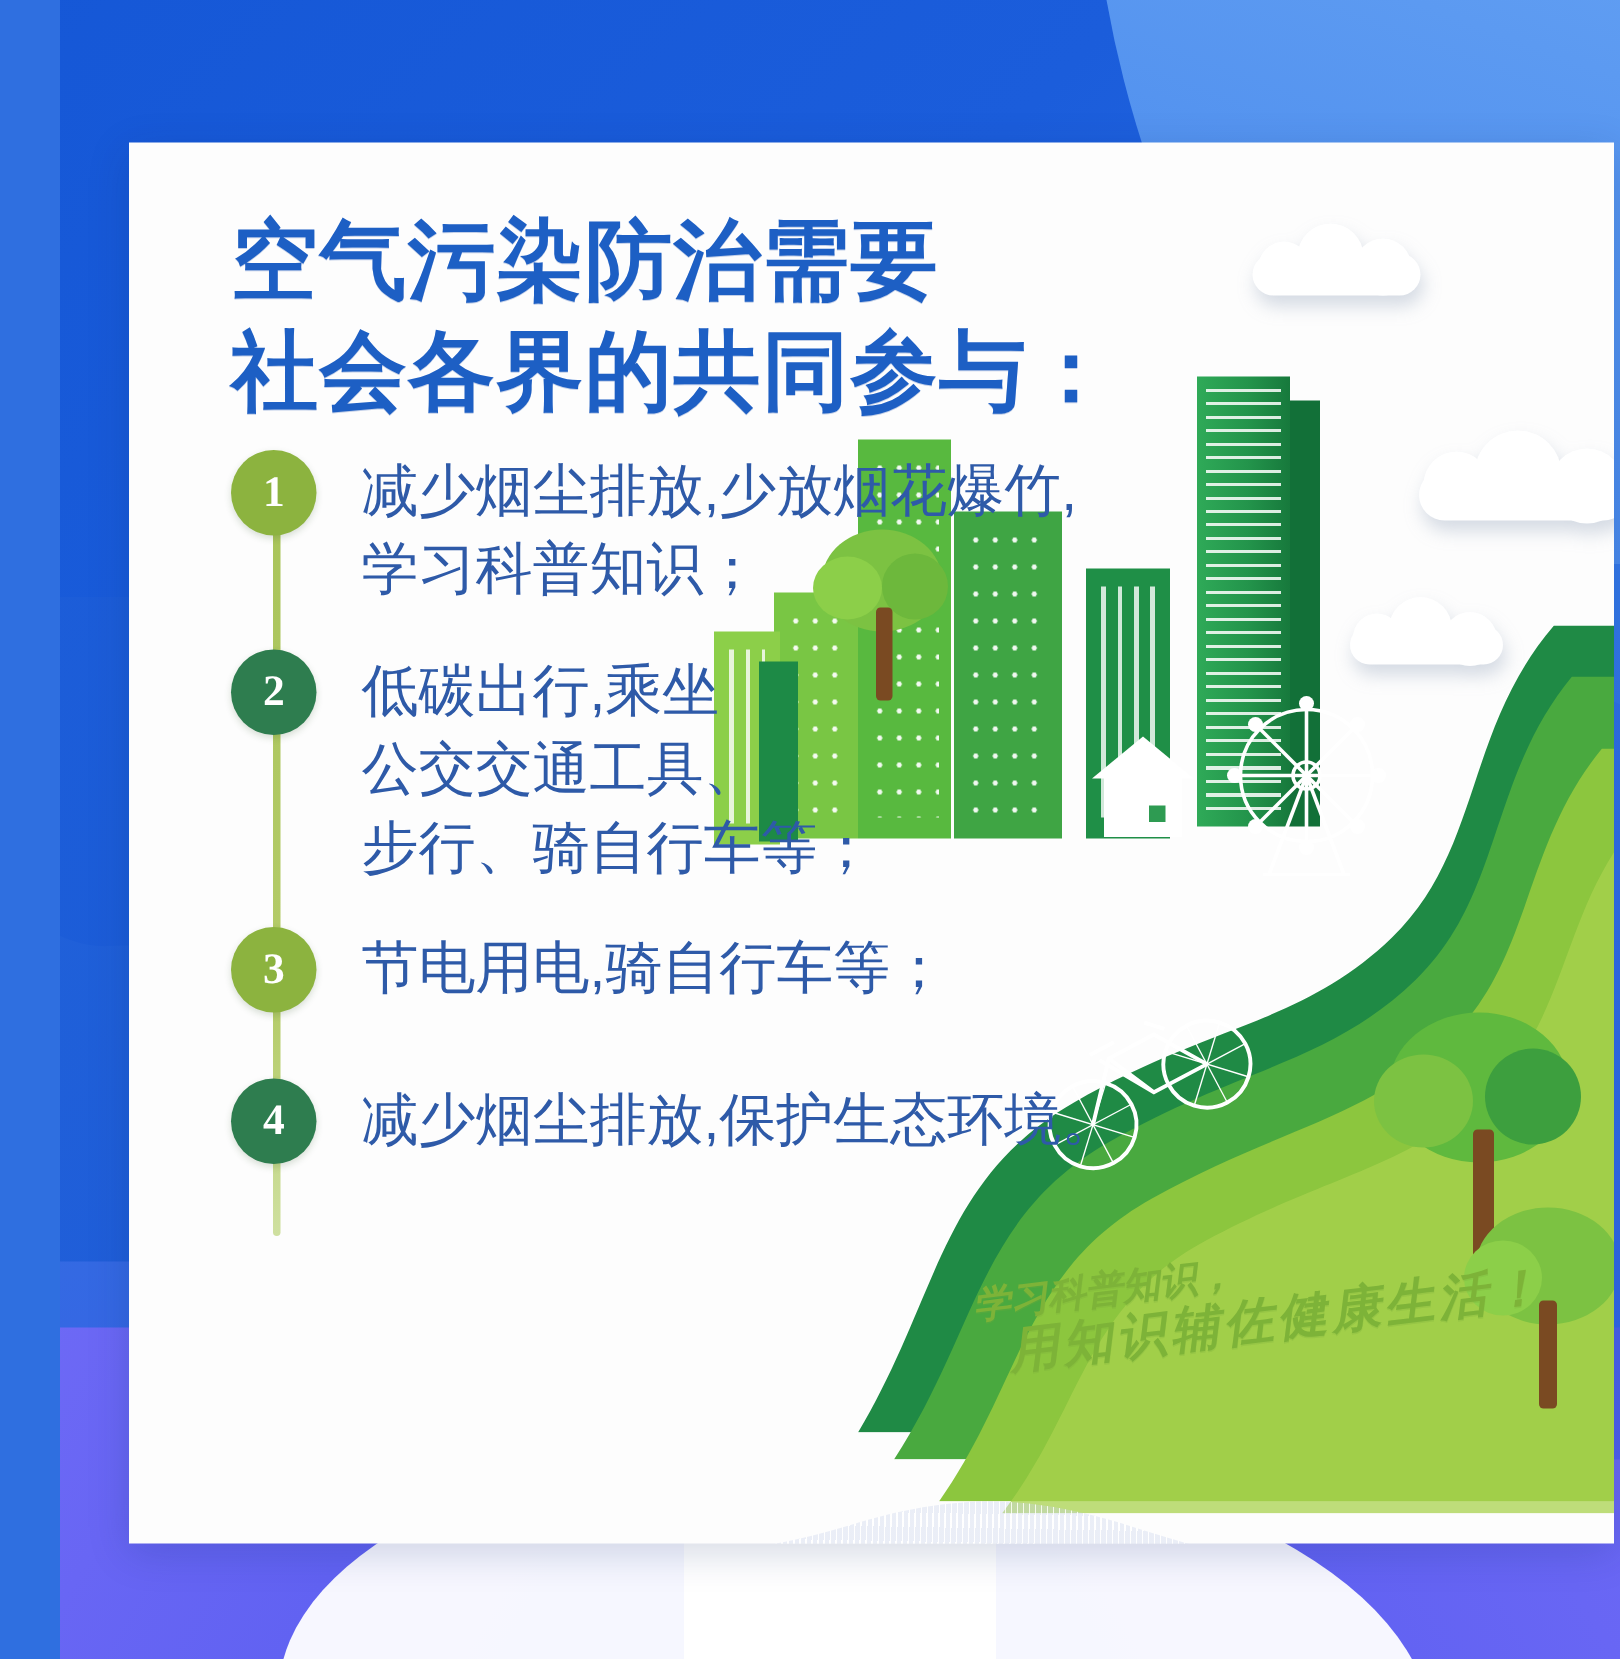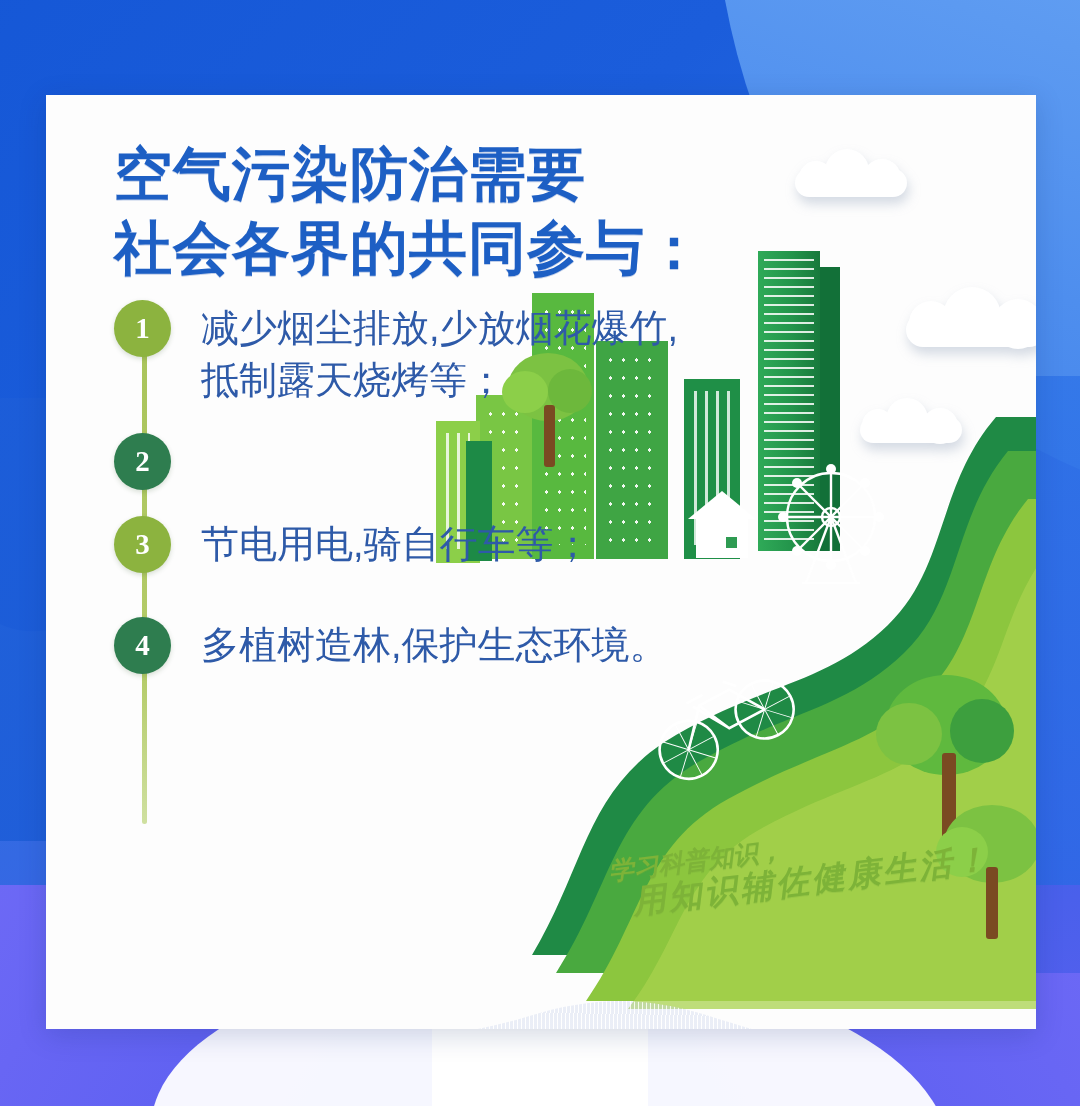--- a/index.html
+++ b/index.html
@@ -1,21 +1,21 @@
 <!DOCTYPE html>
 <html><head>
 <meta charset="utf-8">
 <style>
   html,body{margin:0;padding:0;}
   body{
     width:1080px;height:1106px;overflow:hidden;position:relative;
     font-family:"Liberation Sans","DejaVu Sans",sans-serif;
     background:#2f6fe0;
   }
-  .stage{position:absolute;inset:0;overflow:hidden;}
+  .stage{position:absolute;inset:0;overflow:hidden;margin-left:40px;}
 
   
   .bg-base{position:absolute;inset:0;
     background:linear-gradient(160deg,#5b9bf0 0%,#4a8cec 18%,#2f6fe0 45%,#3a62e6 72%,#5a5ef0 100%);}
   .bg-swoop-a{position:absolute;left:-4%;top:-6%;width:112%;height:62%;
     background:linear-gradient(135deg,#1557d6 0%,#1b5ddb 45%,#2f74e8 100%);
     border-bottom-right-radius:100% 90%;border-bottom-left-radius:6% 10%;
     transform:rotate(-1.2deg);}
   .bg-swoop-b{position:absolute;right:-18%;top:-12%;width:52%;height:58%;
     background:linear-gradient(200deg,#6aa6f4 0%,#4e8eee 60%,#3f80ea 100%);
@@ -253,35 +253,38 @@
 
     <div class="title">空气污染防治需要
 社会各界的共同参与：</div>
 
     <div class="timeline">
       <div class="tl-line"></div>
 
       <div class="row">
         <div class="badge olive">1</div>
         <div class="row-text">减少烟尘排放,少放烟花爆竹,
-抵制露天烧烤等；</div>
+学习科普知识；</div>
       </div>
 
       <div class="row" style="margin-top:22px;">
         <div class="badge forest">2</div>
+        <div class="row-text">低碳出行,乘坐
+公交交通工具、
+步行、骑自行车等；</div>
       </div>
 
       <div class="row" style="margin-top:26px;">
         <div class="badge olive">3</div>
         <div class="row-text">节电用电,骑自行车等；</div>
       </div>
 
       <div class="row" style="margin-top:44px;">
         <div class="badge forest">4</div>
-        <div class="row-text">多植树造林,保护生态环境。</div>
+        <div class="row-text">减少烟尘排放,保护生态环境。</div>
       </div>
     </div>
 
     <div class="tagline">
       <span class="l1">学习科普知识，</span>
       <span class="l2">用知识辅佐健康生活！</span>
     </div>
 
     <div class="banner">
       <div class="wave"></div>

